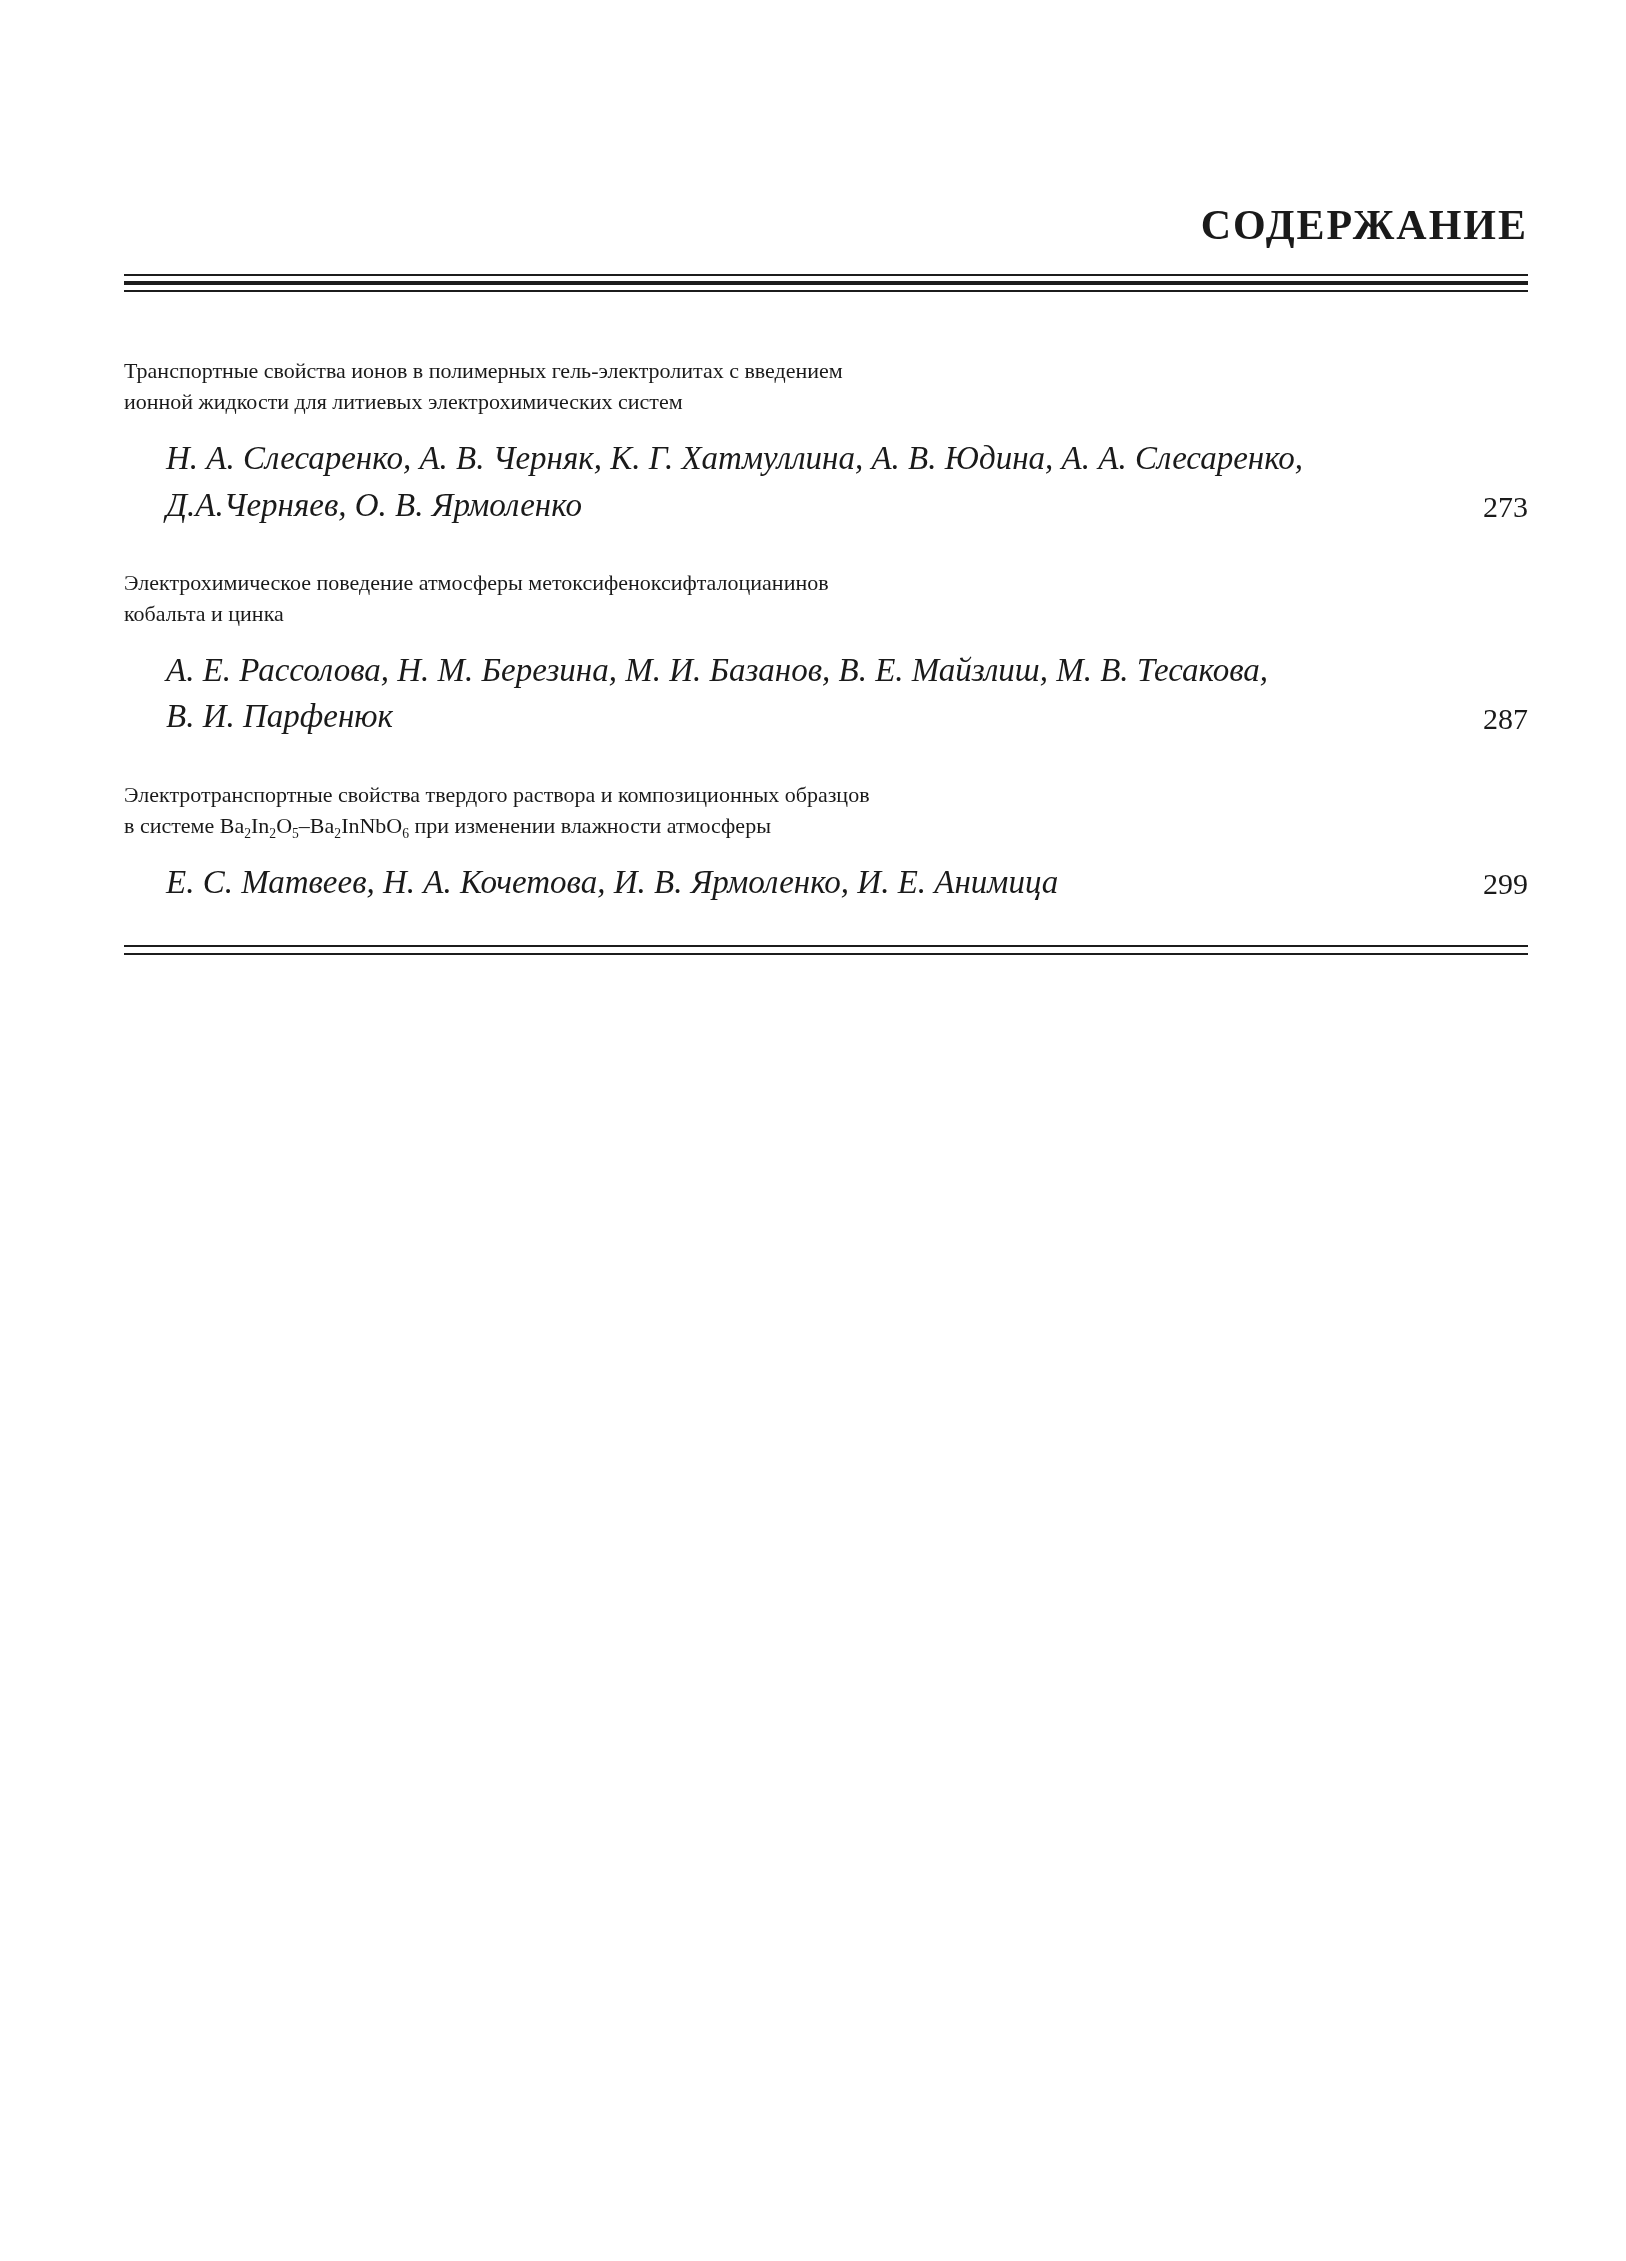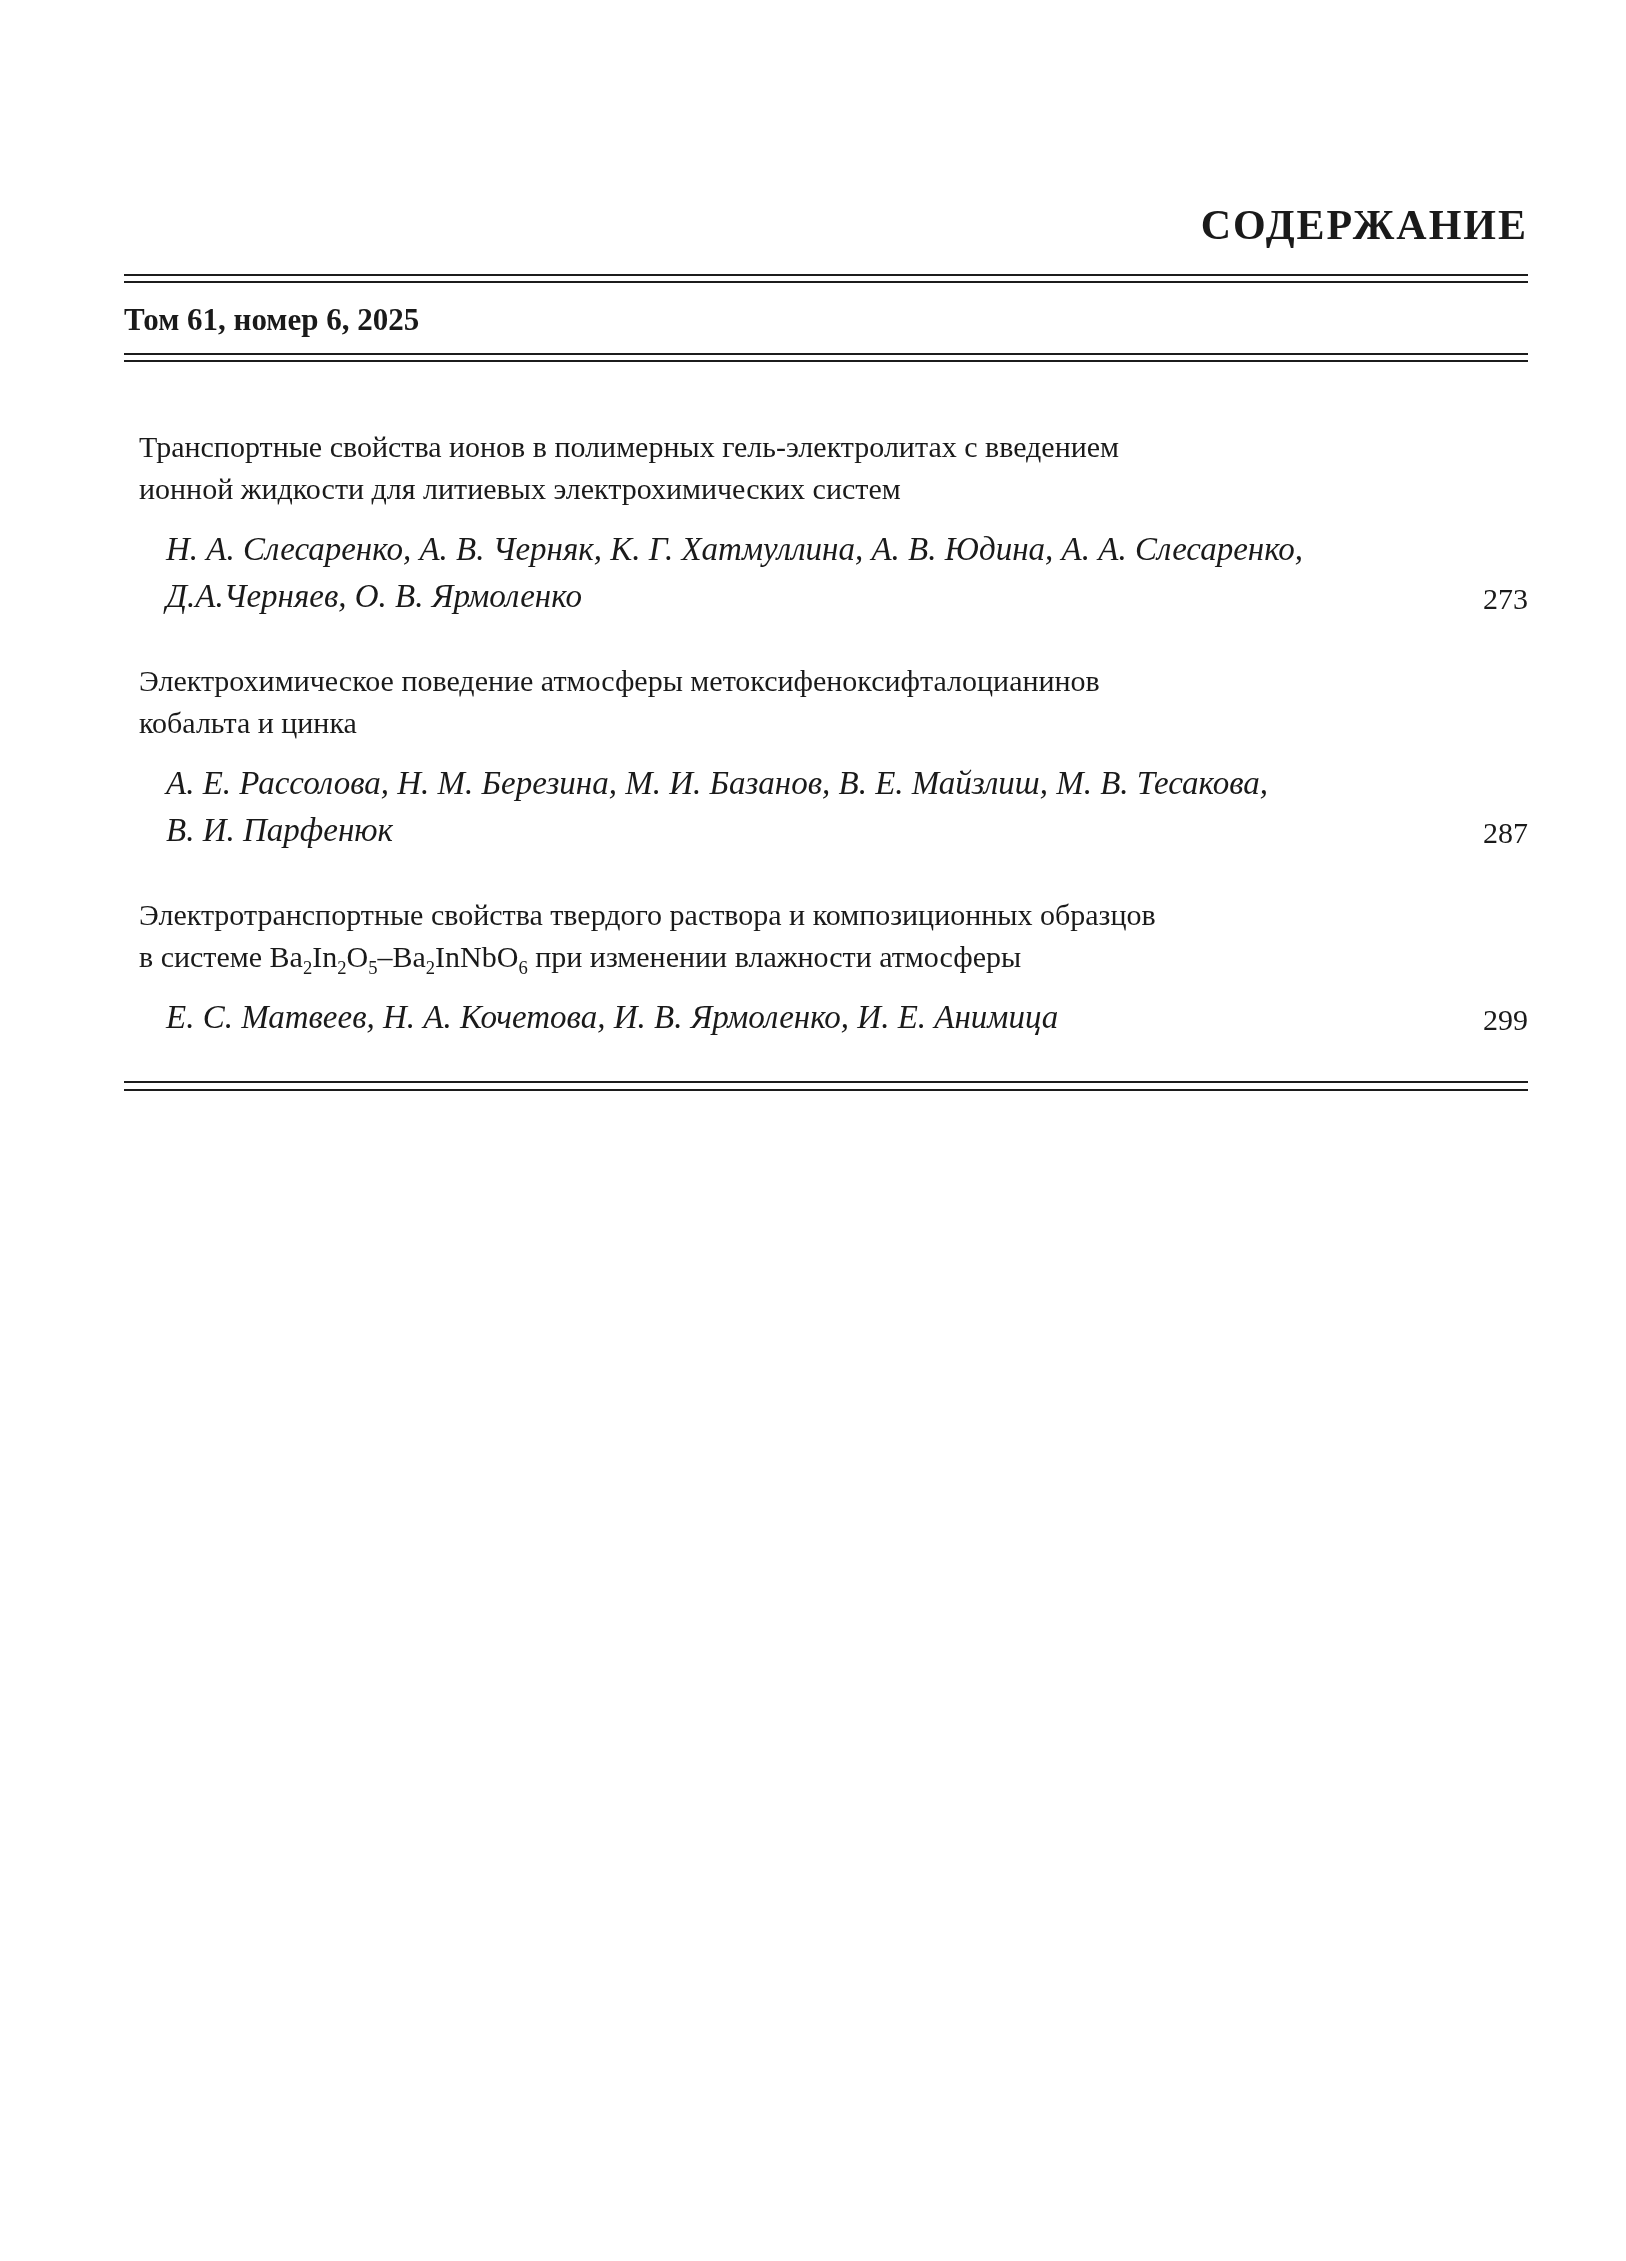--- a/index.html
+++ b/index.html
@@ -39,23 +39,23 @@
     margin: 17.5px 0 15px 0;
     line-height: 1.2;
   }
   .entries {
     margin-top: 64px;
   }
   .entry {
     margin-bottom: 40px;
   }
   .entry-title {
-    font-size: 30px;
+    font-size: 22px;
     line-height: 1.38;
-    margin: 15px;
+    margin: 0;
   }
   .entry-title sub {
     font-size: 0.62em;
     line-height: 0;
   }
   .entry-byline {
     display: flex;
     align-items: flex-end;
     margin-top: 17.5px;
   }
@@ -79,21 +79,20 @@
 </style>
 </head>
 <body>
 
 <div class="page">
 
   <h1 class="contents-title">СОДЕРЖАНИЕ</h1>
 
   <div class="double-rule"></div>
 
-  <div class="issue-line">Том 61, номер 6, 2025</div>
 
   <div class="double-rule"></div>
 
   <div class="entries">
 
     <div class="entry">
       <p class="entry-title"><span>Транспортные свойства ионов в полимерных гель-электролитах с введением</span><br><span>ионной жидкости для литиевых электрохимических систем</span></p>
       <div class="entry-byline">
         <div class="entry-authors"><span>Н. А. Слесаренко, А. В. Черняк, К. Г. Хатмуллина, А. В. Юдина, А. А. Слесаренко,</span><br><span>Д.А.Черняев, О. В. Ярмоленко</span></div>
         <div class="entry-page">273</div>

